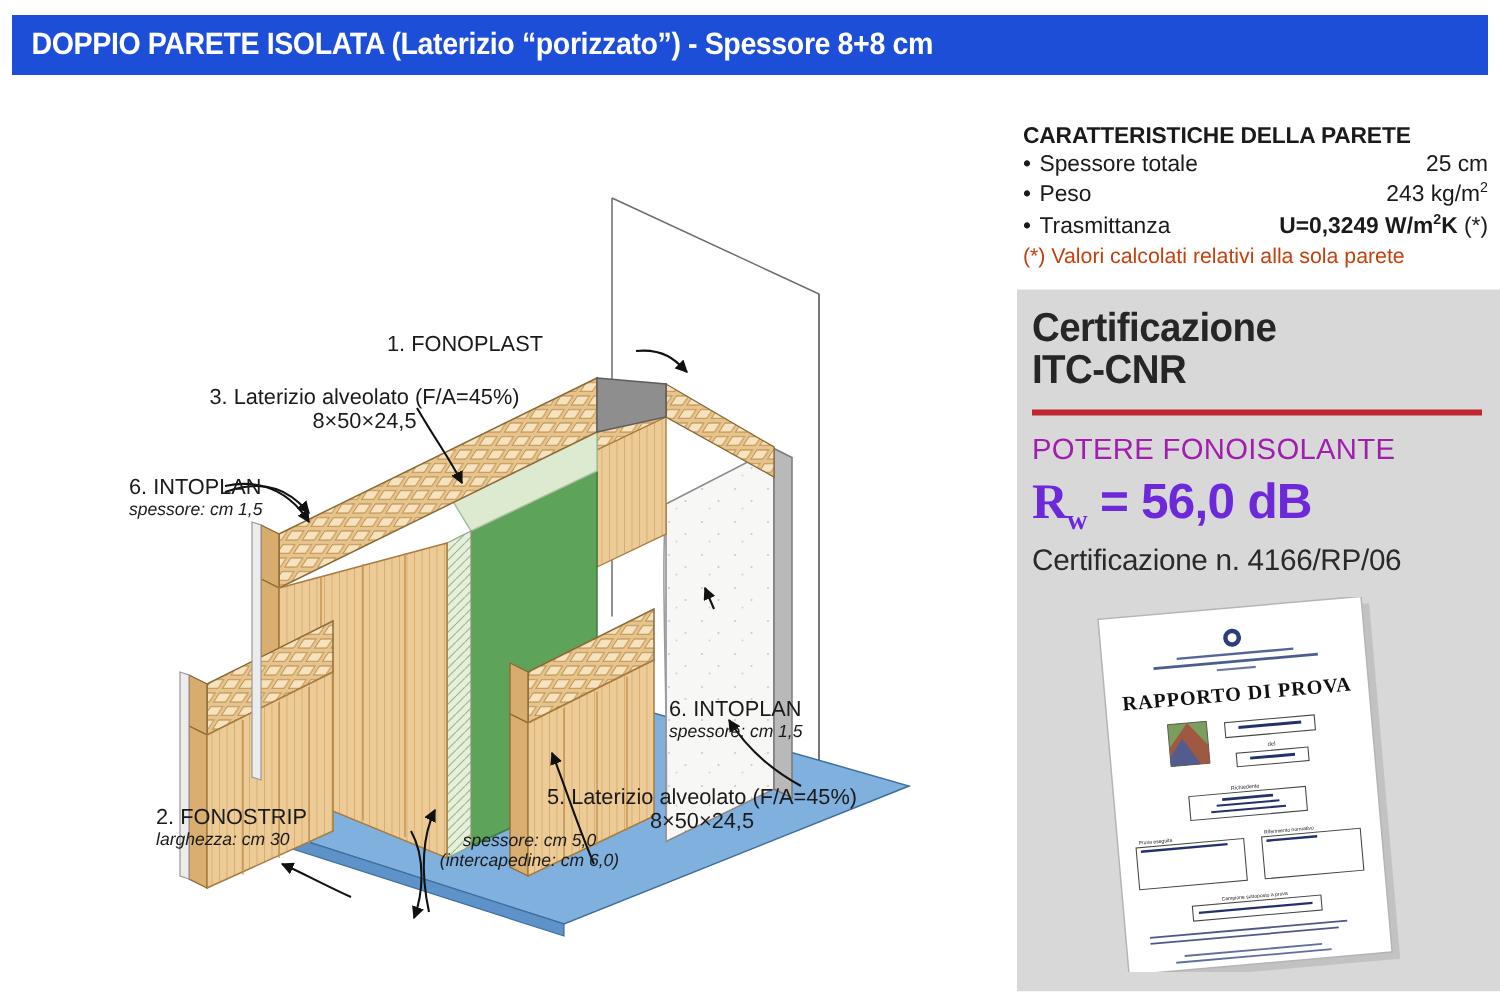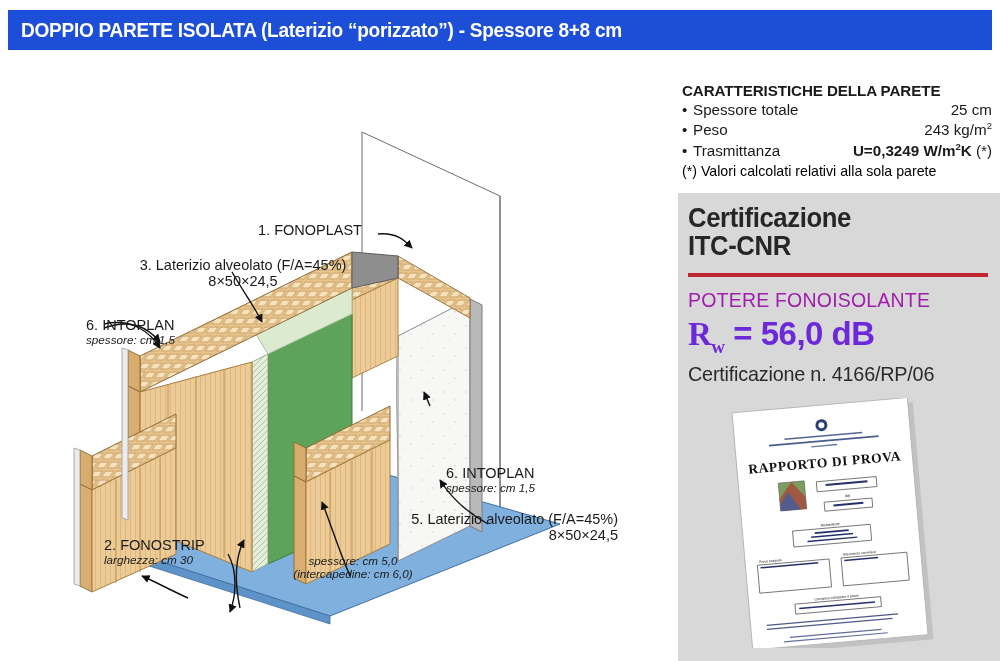--- a/index.html
+++ b/index.html
@@ -38,20 +38,21 @@
   }
 
   
   #diagram-panel {
     position: absolute;
     left: 0;
     top: 56px;
     width: 672px;
     height: 605px;
     background: #ffffff;
+    padding-left: 46px;
   }
   #diagram-svg { display: block; }
 
   .lbl {
     position: absolute;
     color: #1a1a1a;
     white-space: nowrap;
     line-height: 1.12;
   }
   .lbl .main {
@@ -95,21 +96,21 @@
     color: #1a1a1a;
     line-height: 1.34;
   }
   .spec-bullet { width: 11px; flex: none; }
   .spec-label { flex: none; }
   .spec-value { margin-left: auto; padding-right: 8px; white-space: nowrap; }
   .spec-value.b { font-weight: bold; }
   .spec-value .nb { font-weight: normal; }
   #specs-note {
     font-size: 14.2px;
-    color: #000000;
+    color: #c2410c;
     line-height: 1.3;
     margin-top: 1px;
   }
   sup.u { font-size: 9.5px; vertical-align: super; }
 
   #cert-panel {
     position: absolute;
     left: 0px;
     top: 137px;
     width: 322px;
@@ -313,21 +314,21 @@
   <div class="lbl lft" style="left:86px; top:261px;">
     <span class="main"><span>6.</span> <span>INTOPLAN</span></span>
     <span class="sub">spessore: cm 1,5</span>
   </div>
 
   <div class="lbl lft" style="left:446px; top:409px;">
     <span class="main"><span>6.</span> <span>INTOPLAN</span></span>
     <span class="sub">spessore: cm 1,5</span>
   </div>
 
-  <div class="lbl ctr" style="left:318px; top:455px; width:300px;text-align:right;">
+  <div class="lbl ctr" style="left:318px; top:468px; width:300px;">
     <span class="main"><span>5.</span> <span>Laterizio alveolato (F/A=45%)</span></span>
     <span class="main dim">8×50×24,5</span>
   </div>
 
   <div class="lbl lft" style="left:104px; top:481px;">
     <span class="main"><span>2.</span> <span>FONOSTRIP</span></span>
     <span class="sub">larghezza: cm 30</span>
   </div>
 
   <div class="lbl ctr" style="left:258px; top:498px; width:190px;">

